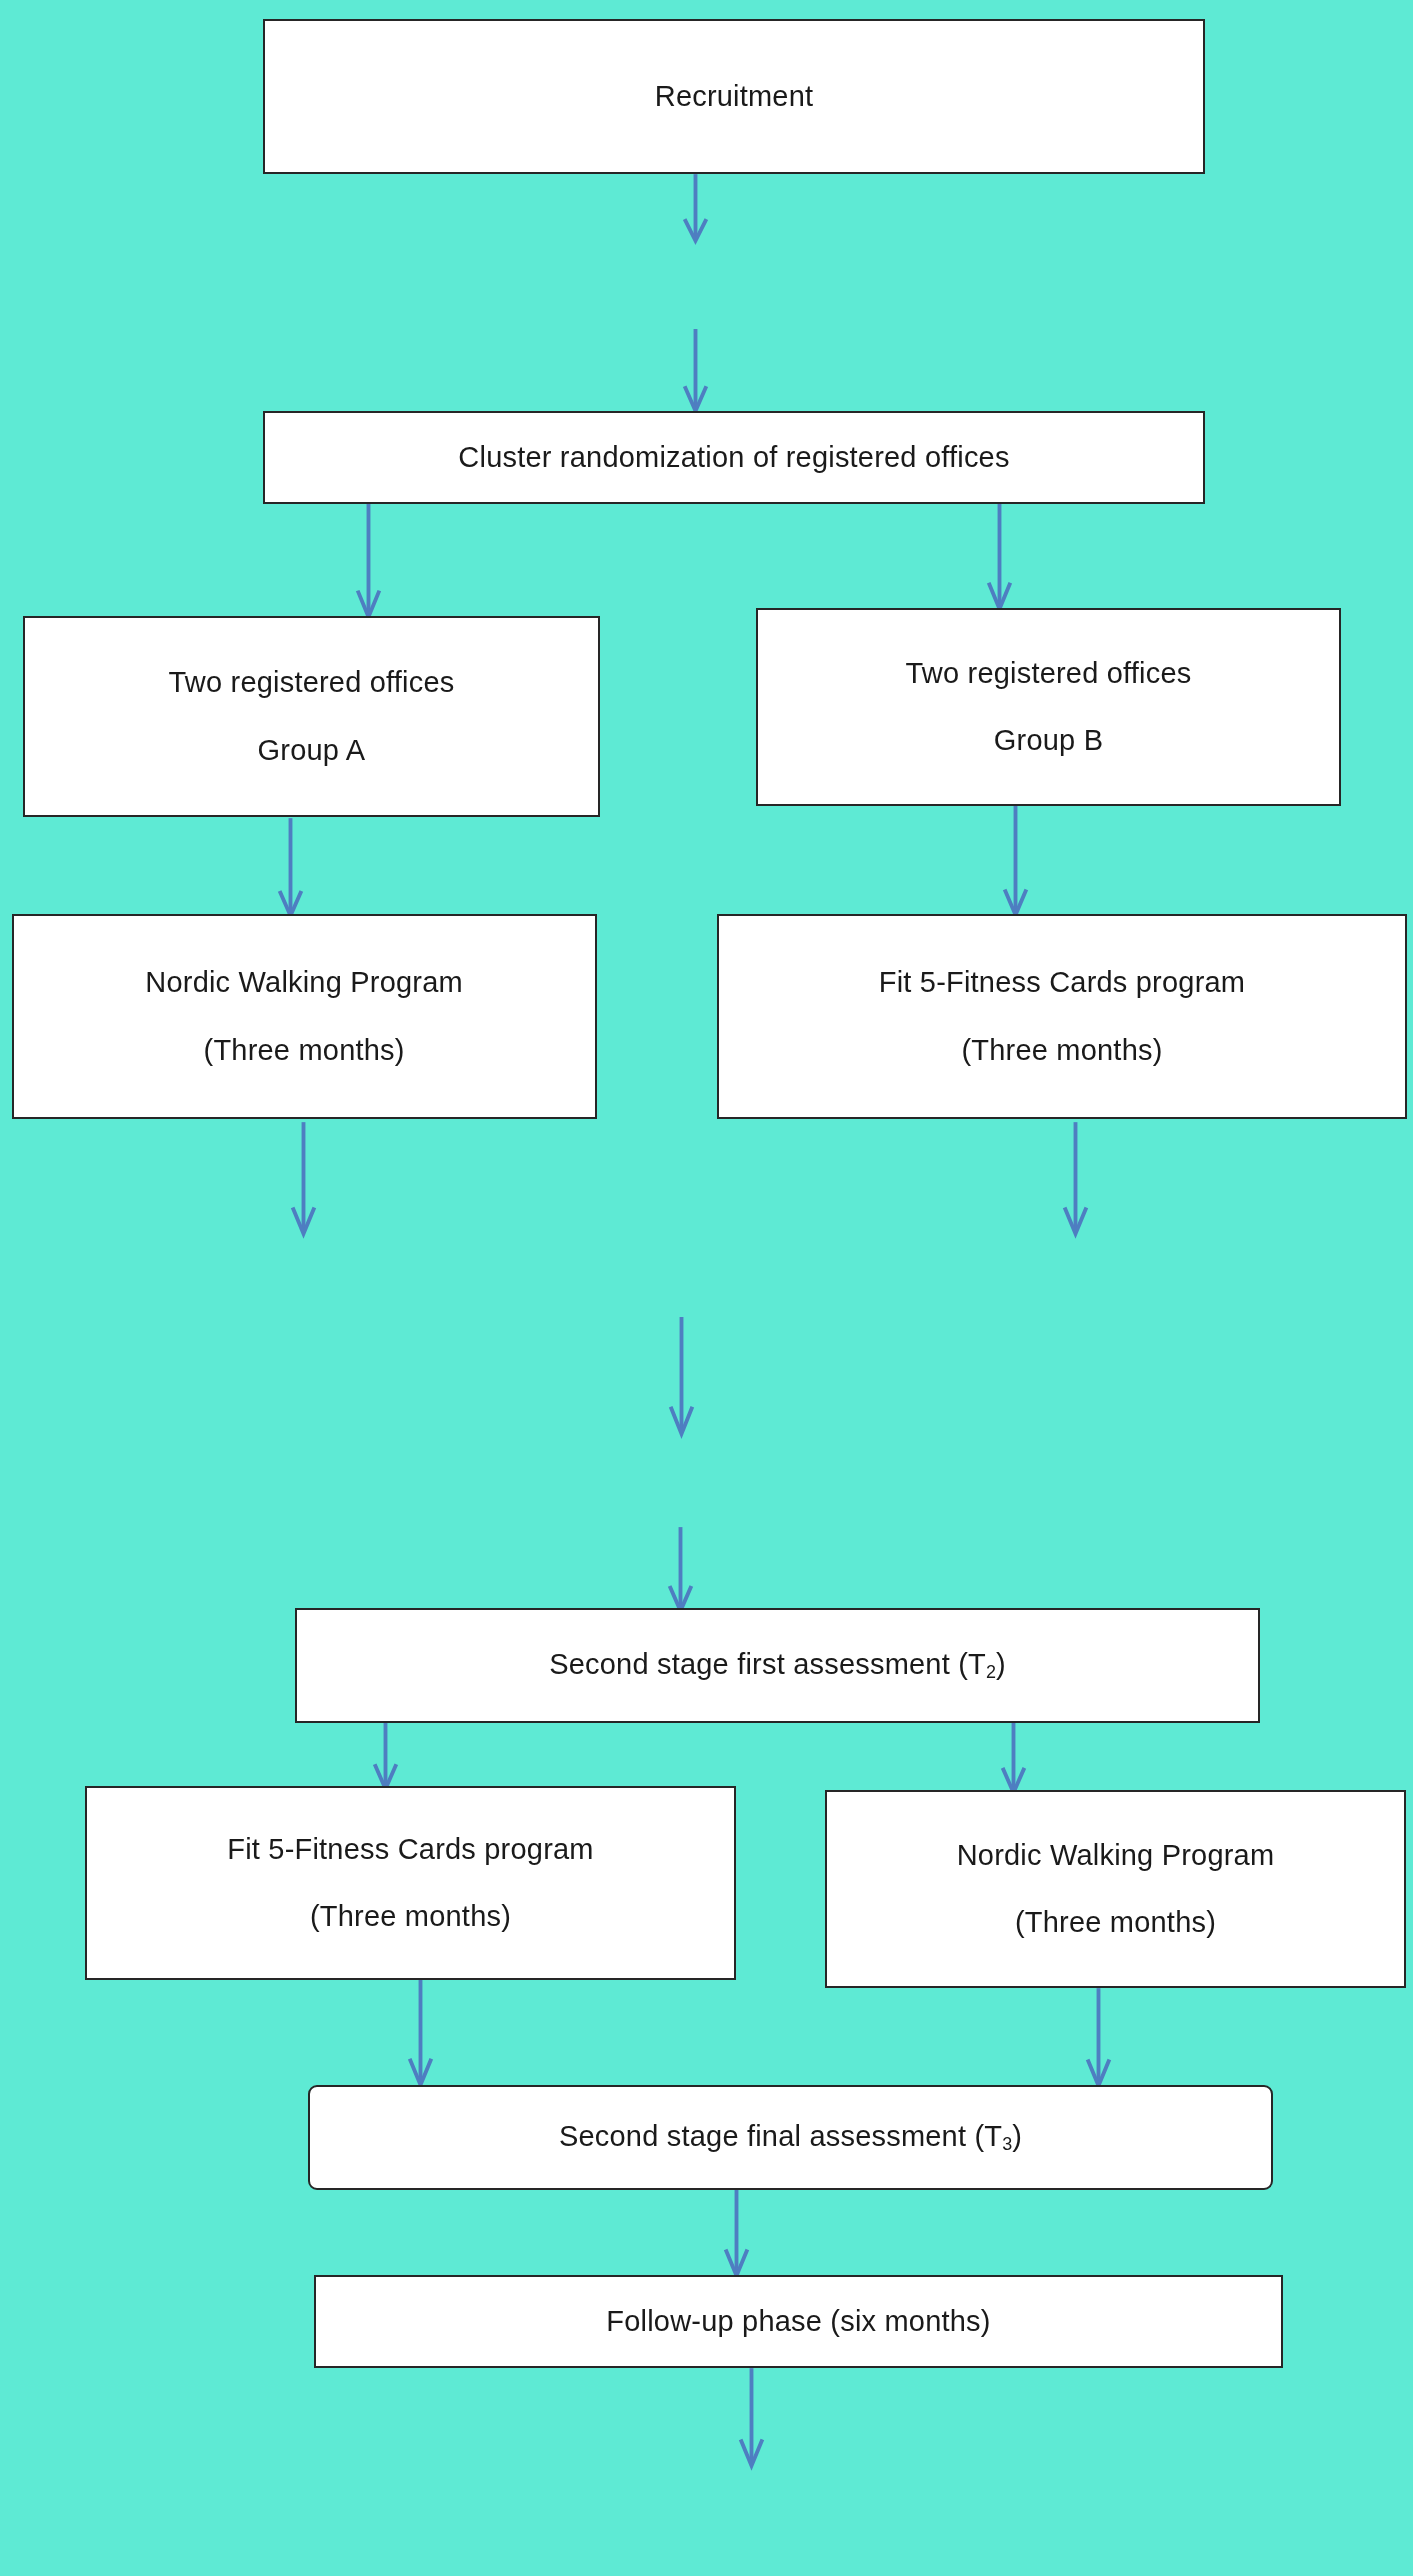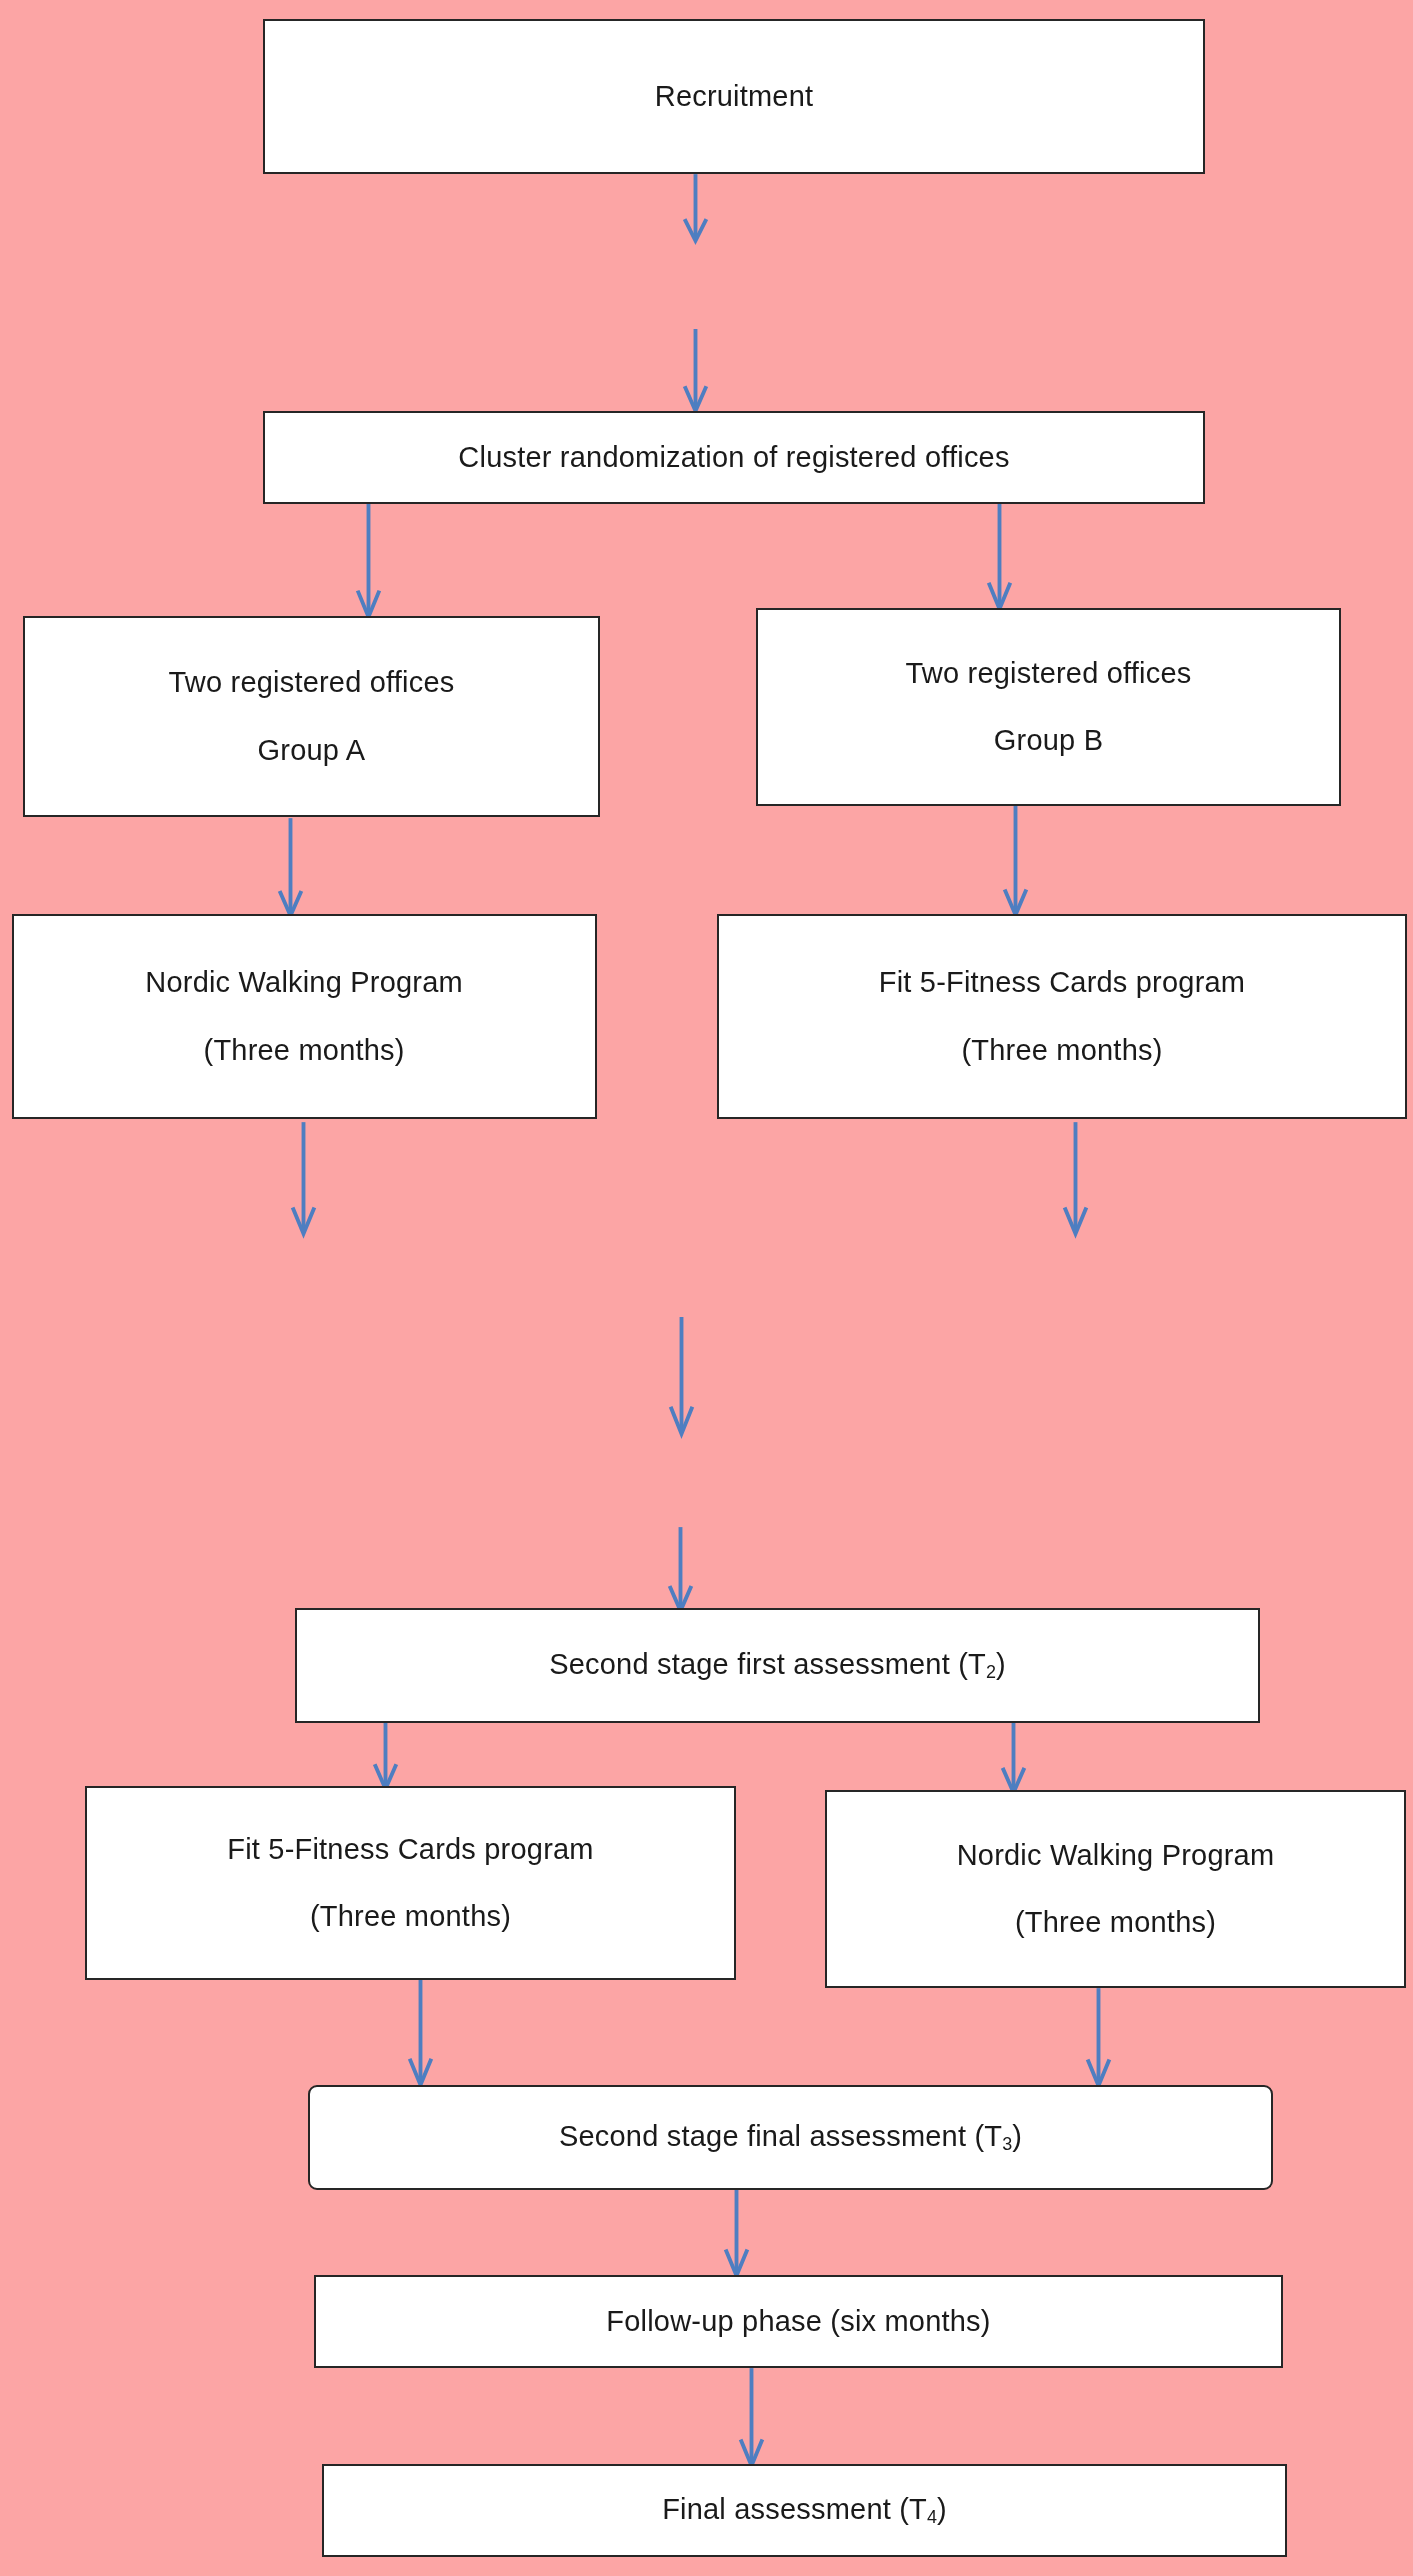--- a/index.html
+++ b/index.html
@@ -7,21 +7,21 @@
     padding: 0;
     background: #ffffff;
   }
   body {
     font-family: "Liberation Sans", sans-serif;
   }
   #canvas {
     position: relative;
     width: 1414px;
     height: 2576px;
-    background: #fca5a5;
+    background: #5eead4;
     overflow: hidden;
   }
   .node {
     position: absolute;
     box-sizing: border-box;
     border: 2.3px solid #262626;
     background: #ffffff;
     display: flex;
     flex-direction: column;
     align-items: center;
@@ -210,18 +210,15 @@
   </div>
 
   <div class="node" style="left:308px; top:2085px; width:965px; height:105px;border-radius:9px;">
     <span><span>Second stage final assessment (T</span><sub>3</sub><span>)</span></span>
   </div>
 
   <div class="node" style="left:314px; top:2275px; width:969px; height:93px;">
     <span>Follow-up phase (six months)</span>
   </div>
 
-  <div class="node" style="left:322px; top:2464px; width:965px; height:93px;">
-    <span><span>Final assessment (T</span><sub>4</sub><span>)</span></span>
-  </div>
 
 </div>
 
 
 </body></html>

